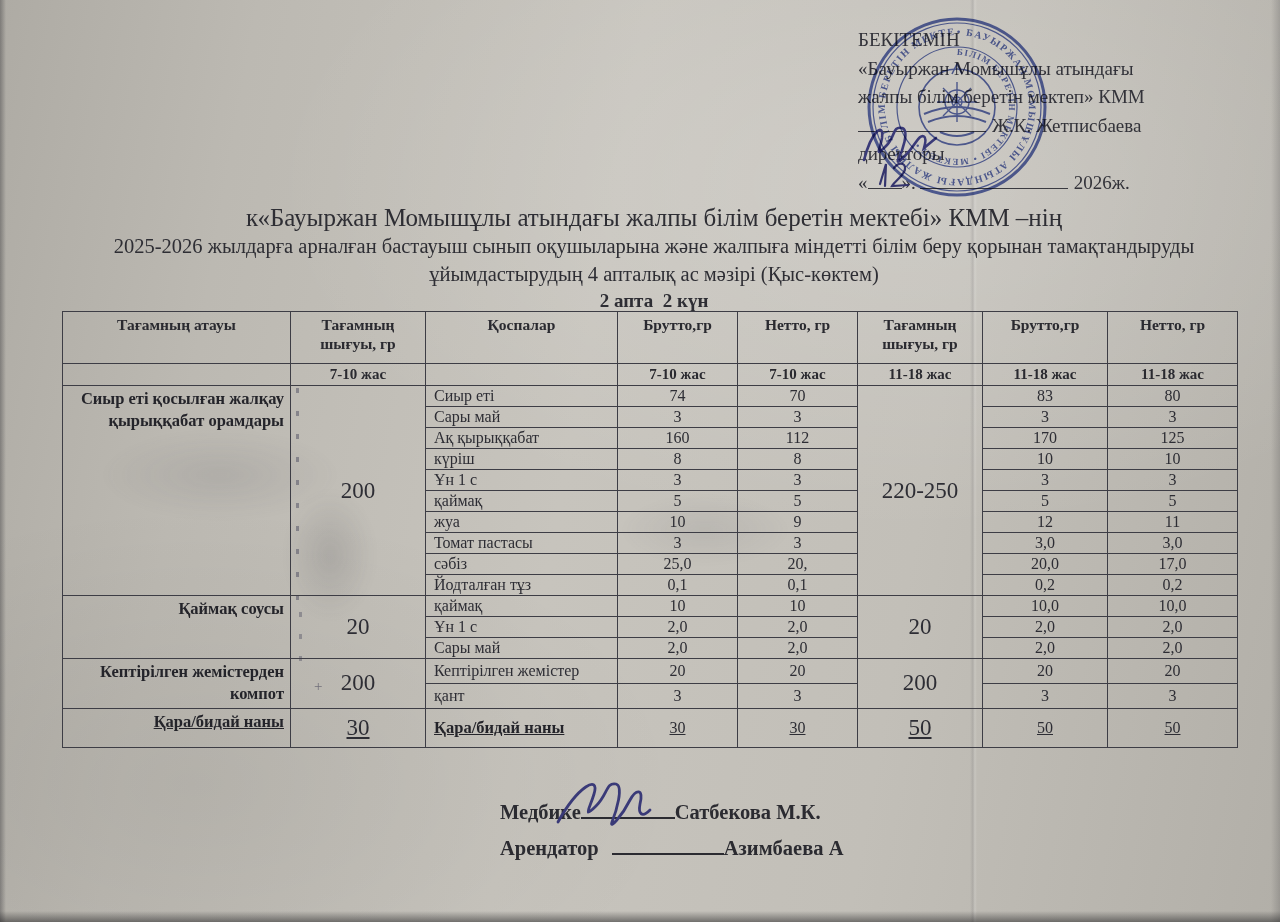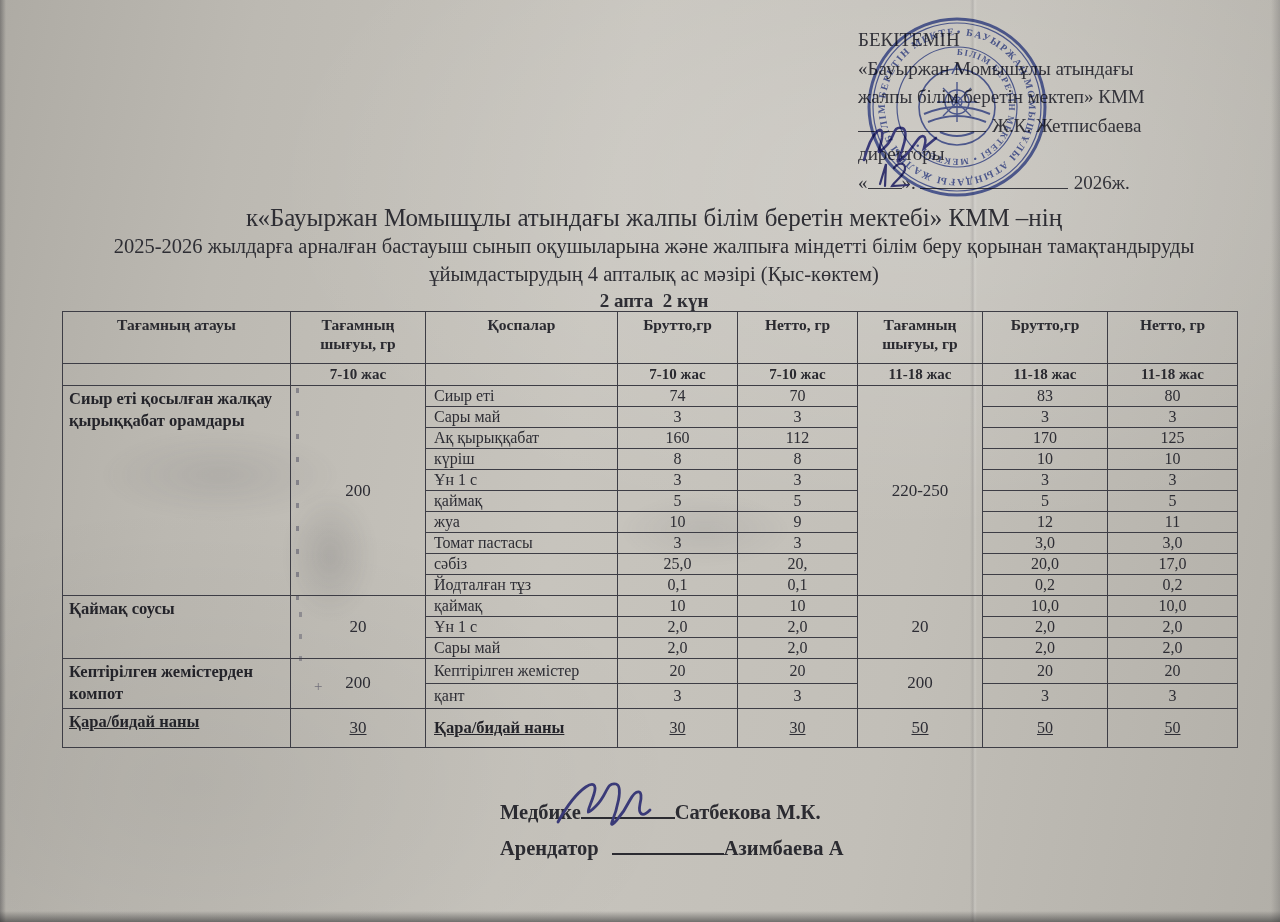--- a/index.html
+++ b/index.html
@@ -59,23 +59,23 @@
 
   
   table.menu { position:absolute; left:62px; top:311px; width:1175px;
                border-collapse:collapse; table-layout:fixed; z-index:2; }
   table.menu th, table.menu td { border:1.7px solid #3d3d45; overflow:hidden; }
   table.menu thead th { font-weight:bold; font-size:15.5px; line-height:1.25;
                         text-align:center; vertical-align:top; padding:3px 2px 8px;
                         color:#2a2a30; height:40px; }
   table.menu thead tr.ages th { height:19px; padding:1px 8px; vertical-align:middle; font-size:15px; }
   table.menu tbody td { height:20px; line-height:20px; font-size:16px; padding:0 4px; color:#2d2d34; }
-  table.menu tbody td.name-cell { font-weight:bold; vertical-align:top; text-align:left;
+  table.menu tbody td.name-cell { font-weight:bold; vertical-align:top; text-align:right;
                                   font-size:16.5px; line-height:1.35; padding:2px 6px; color:#24242a; }
-  table.menu tbody td.out-cell  { text-align:center; vertical-align:middle; font-size:17px; }
+  table.menu tbody td.out-cell  { text-align:center; vertical-align:middle; font-size:23px; }
   table.menu tbody td.ing-cell  { text-align:left; padding-left:8px;margin-top:16px; }
   table.menu tbody td.ing-cell.bold { font-weight:bold; font-size:16.5px; color:#24242a; }
   table.menu tbody td.num { text-align:center; }
   table.menu tbody tr.tall td { height:34px; line-height:34px;text-decoration:underline; }
   table.menu tbody tr.tall td.name-cell { line-height:1.35; }
 
   
   .footer { position:absolute; left:500px; top:794px; font-size:20.5px; font-weight:bold;
             line-height:36px; color:#2b2b31; z-index:2; }
   .footer .blank { display:inline-block; border-bottom:2px solid #2b2b31; height:1em; vertical-align:baseline; }

